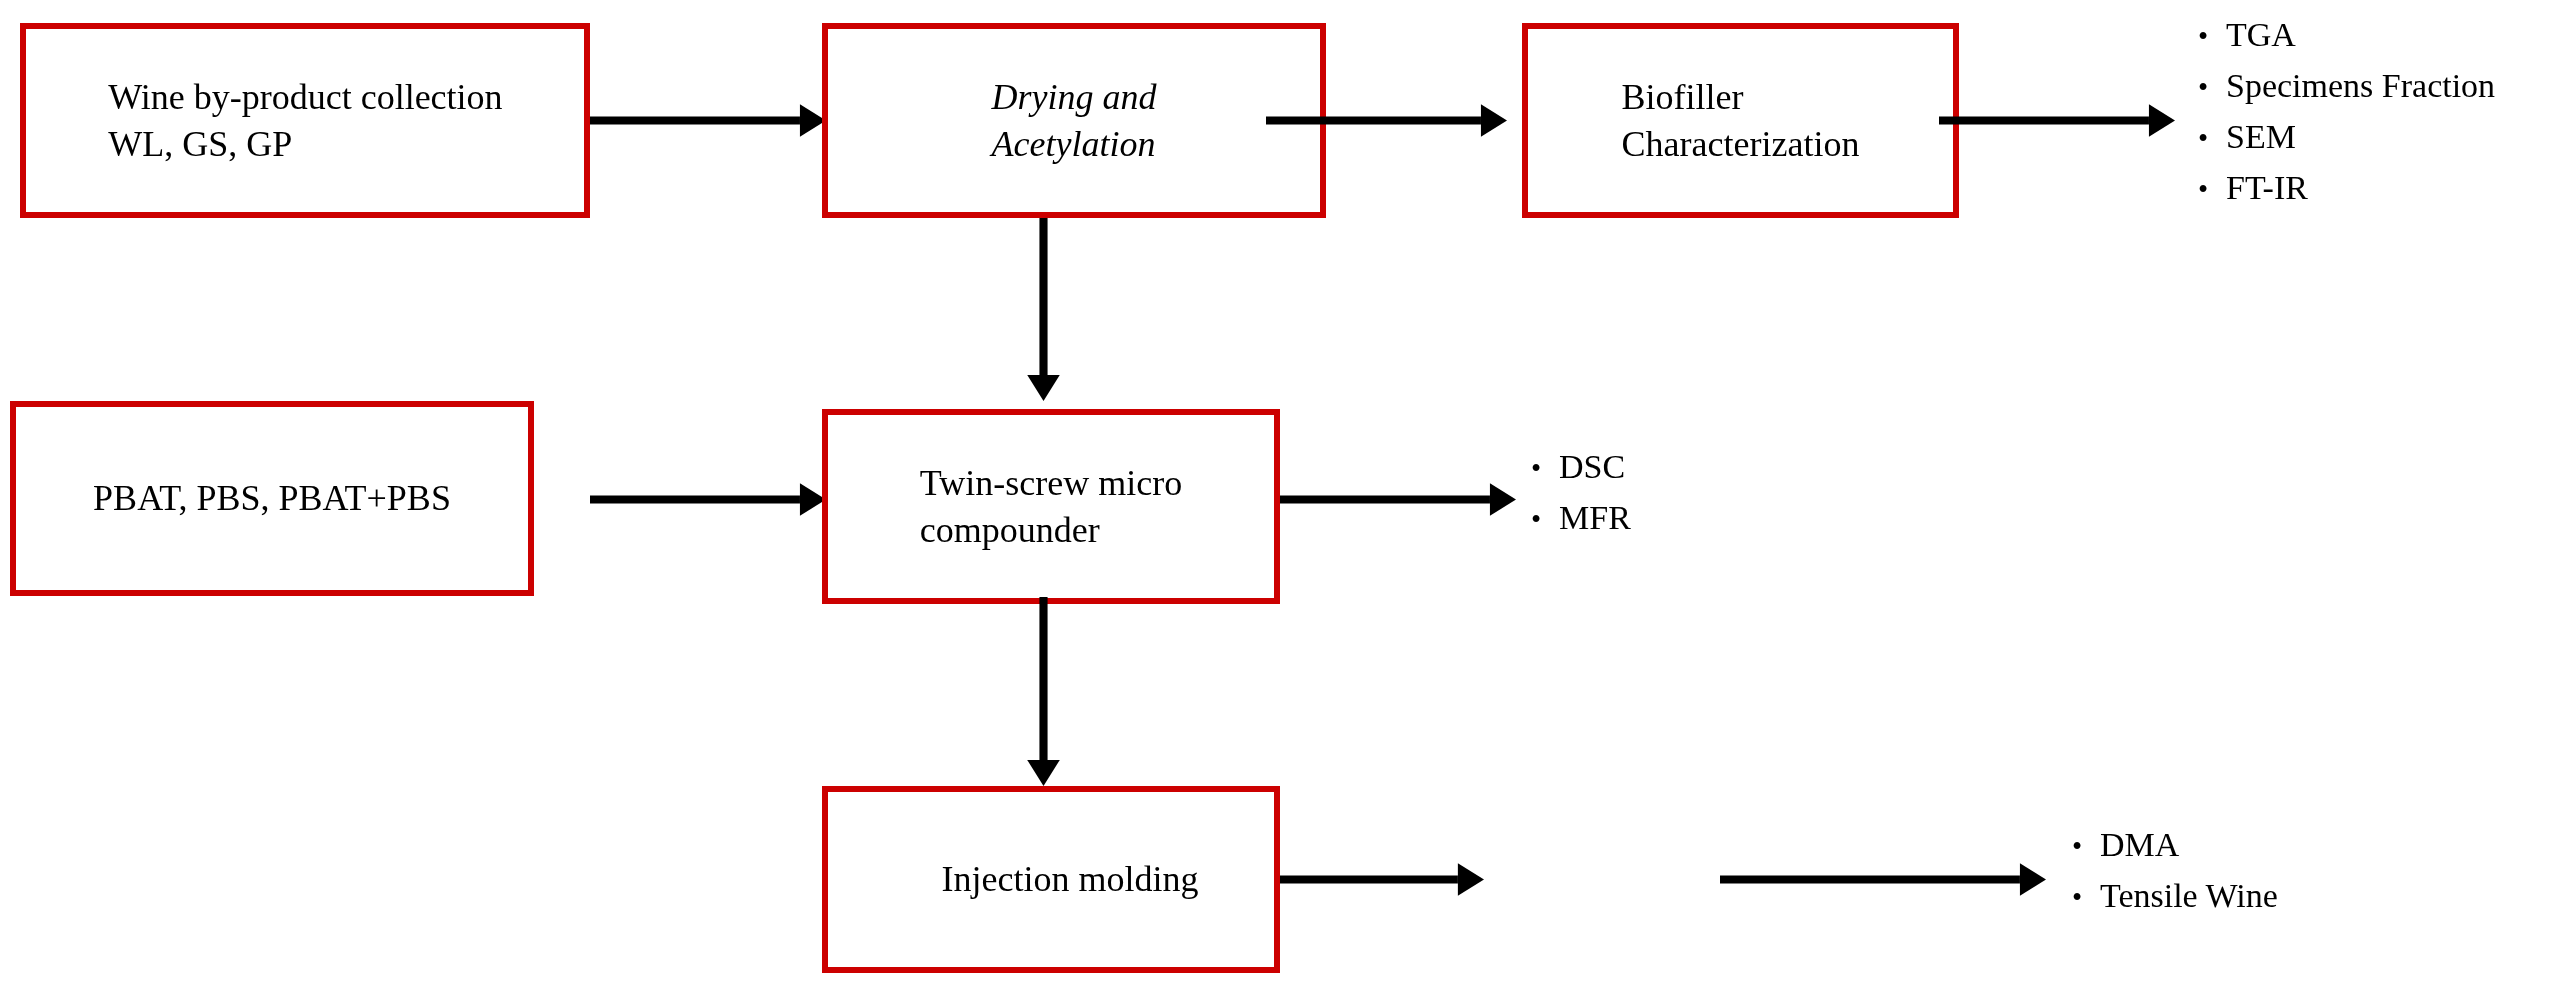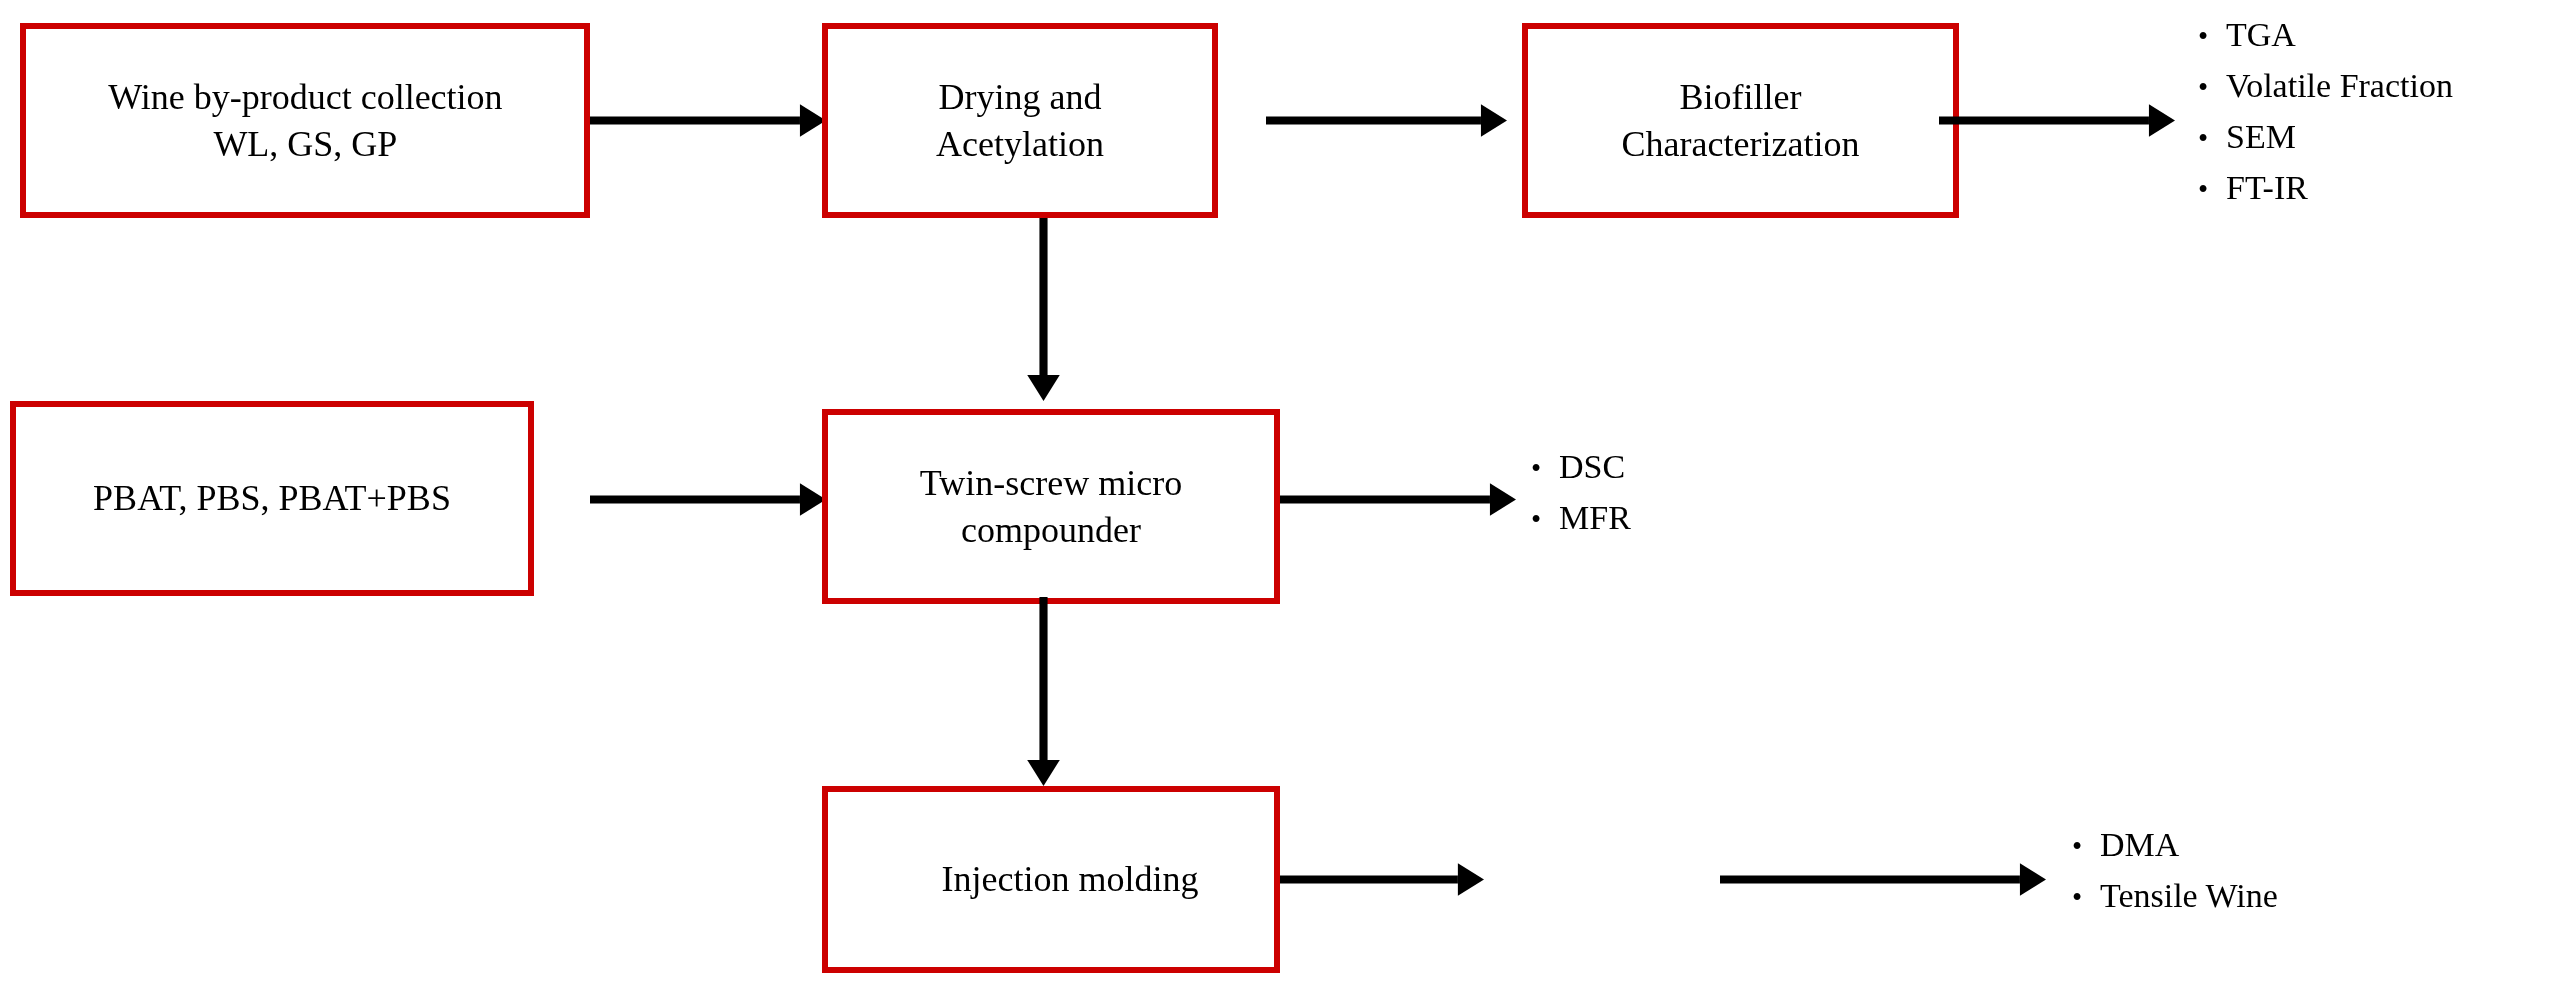--- a/index.html
+++ b/index.html
@@ -16,21 +16,21 @@
     font-family: "Liberation Serif", "DejaVu Serif", serif;
     overflow: hidden;
   }
   .node {
     position: absolute;
     box-sizing: border-box;
     background: #ffffff;
     display: flex;
     align-items: center;
     justify-content: center;
-    text-align: center;
+    text-align: left;
   }
   .node .node-label {
     font-size: 36px;
     line-height: 1.30;
     color: #000000;
     white-space: pre-line;
     padding: 0 11.4px;
   }
   .bullet-list {
     position: absolute;
@@ -75,21 +75,21 @@
 WL, GS, GP</span>
   </div>
 
   <div class="connector" style="left:590px; top:96px; width:236px; height:49px;">
     <svg width="236" height="49" viewBox="0 0 290 60">
       <line x1="0" y1="30" x2="258" y2="30" stroke="#000000" stroke-width="10"></line>
       <polygon points="258,10 290,30 258,50" fill="#000000"></polygon>
     </svg>
   </div>
 
-  <div class="node" style="left:822px; top:23px; width:396px; height:195px; border:6.5px solid #CC0000;">
+  <div class="node" style="left:822px; top:23px; width:504px; height:195px; border:6.5px solid #CC0000;font-style:italic;">
     <span class="node-label">Drying and
 Acetylation</span>
   </div>
 
   <div class="connector" style="left:1266px; top:96px; width:241px; height:49px;">
     <svg width="241" height="49" viewBox="0 0 296 60">
       <line x1="0" y1="30" x2="264" y2="30" stroke="#000000" stroke-width="10"></line>
       <polygon points="264,10 296,30 264,50" fill="#000000"></polygon>
     </svg>
   </div>
@@ -106,21 +106,21 @@
     </svg>
   </div>
 
   <div class="bullet-list" style="left:2198px; top:9.8px; width:378px; height:221px;">
     <div class="bullet-row">
       <span class="bullet-dot">•</span>
       <span class="bullet-text">TGA</span>
     </div>
     <div class="bullet-row">
       <span class="bullet-dot">•</span>
-      <span class="bullet-text">Volatile Fraction</span>
+      <span class="bullet-text">Specimens Fraction</span>
     </div>
     <div class="bullet-row">
       <span class="bullet-dot">•</span>
       <span class="bullet-text">SEM</span>
     </div>
     <div class="bullet-row">
       <span class="bullet-dot">•</span>
       <span class="bullet-text">FT-IR</span>
     </div>
   </div>

